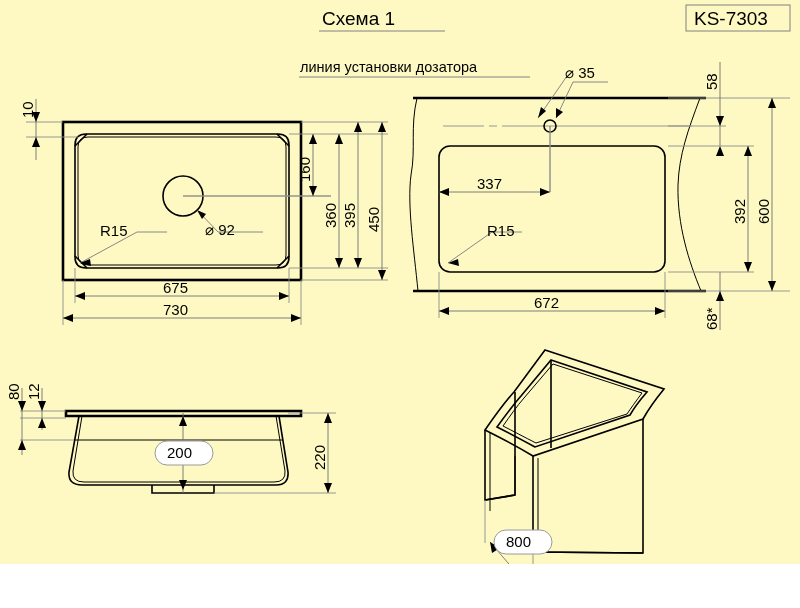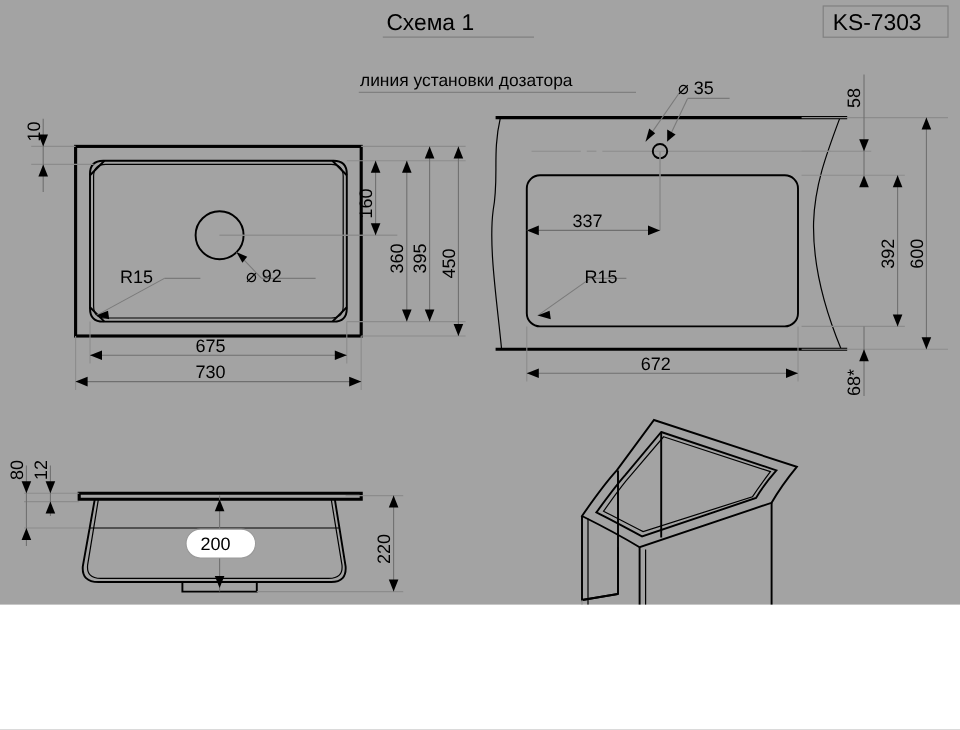--- a/index.html
+++ b/index.html
@@ -7,22 +7,22 @@
     padding: 0;
     background: #ffffff;
   }
   body {
     font-family: "Liberation Sans", sans-serif;
     color: #000000;
   }
   #sheet {
     position: relative;
     width: 800px;
-    height: 504px;
-    background: #a3a3a3;
+    height: 564px;
+    background: #fef9c3;
     overflow: hidden;
   }
   #drawing {
     position: absolute;
     left: 0;
     top: 0;
     width: 800px;
     height: 608px;
   }
   .ttl {

